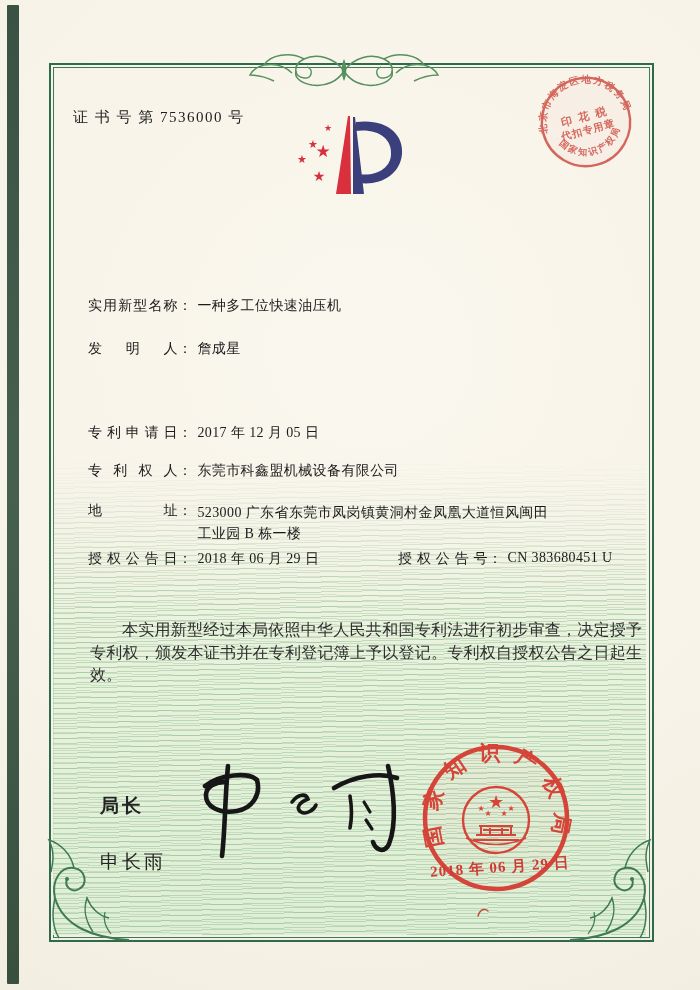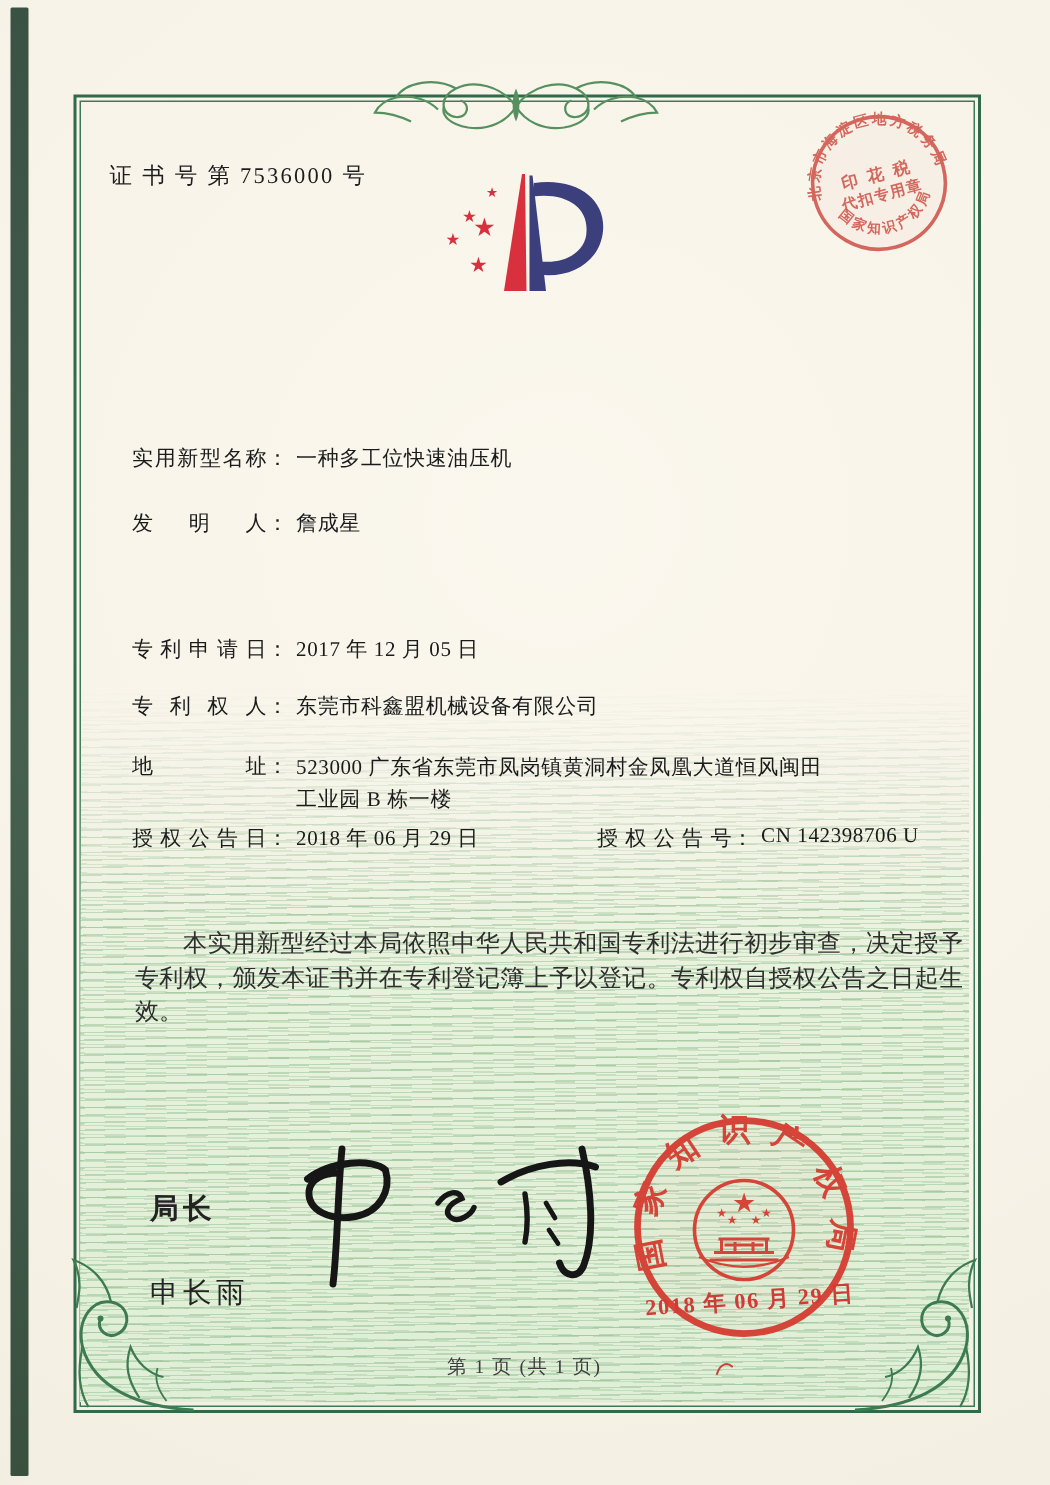--- a/index.html
+++ b/index.html
@@ -140,21 +140,21 @@
   <div class="row" style="top:462px">
     <span class="lbl">专利权人</span><span class="colon">：</span><span class="val">东莞市科鑫盟机械设备有限公司</span>
   </div>
   <div class="row" style="top:502px">
     <span class="lbl">地址</span><span class="colon">：</span><span class="val-block"><span>523000 广东省东莞市凤岗镇黄洞村金凤凰大道恒风闽田</span><br>
       <span>工业园 B 栋一楼</span></span>
   </div>
   <div class="row" style="top:550px">
     <span class="lbl">授权公告日</span><span class="colon">：</span><span class="val">2018 年 06 月 29 日</span>
     <span class="grant2">
-      <span class="lbl">授权公告号</span><span class="colon">：</span><span class="val">CN 142398706 U</span>
+      <span class="lbl">授权公告号</span><span class="colon">：</span><span class="val">CN 383680451 U</span>
     </span>
   </div>
 
   <div class="body">
     <p>本实用新型经过本局依照中华人民共和国专利法进行初步审查，决定授予专利权，颁发本证书并在专利登记簿上予以登记。专利权自授权公告之日起生效。</p>
   </div>
 
   <div class="director">局长</div>
   <div class="director-name">申长雨</div>
 
@@ -197,15 +197,14 @@
       </g>
     </g>
   </svg>
 
   <div class="seal-date">2018 年 06 月 29 日</div>
 
   <svg class="pen-mark" width="14" height="12" viewBox="0 0 14 12">
     <path d="M2,10 C4,3 9,2 12,5" stroke="#c4453c" stroke-width="1.4" fill="none" stroke-linecap="round"></path>
   </svg>
 
-  <div class="footer">第 1 页 (共 1 页)</div>
 
 </div>
 
 </body></html>

